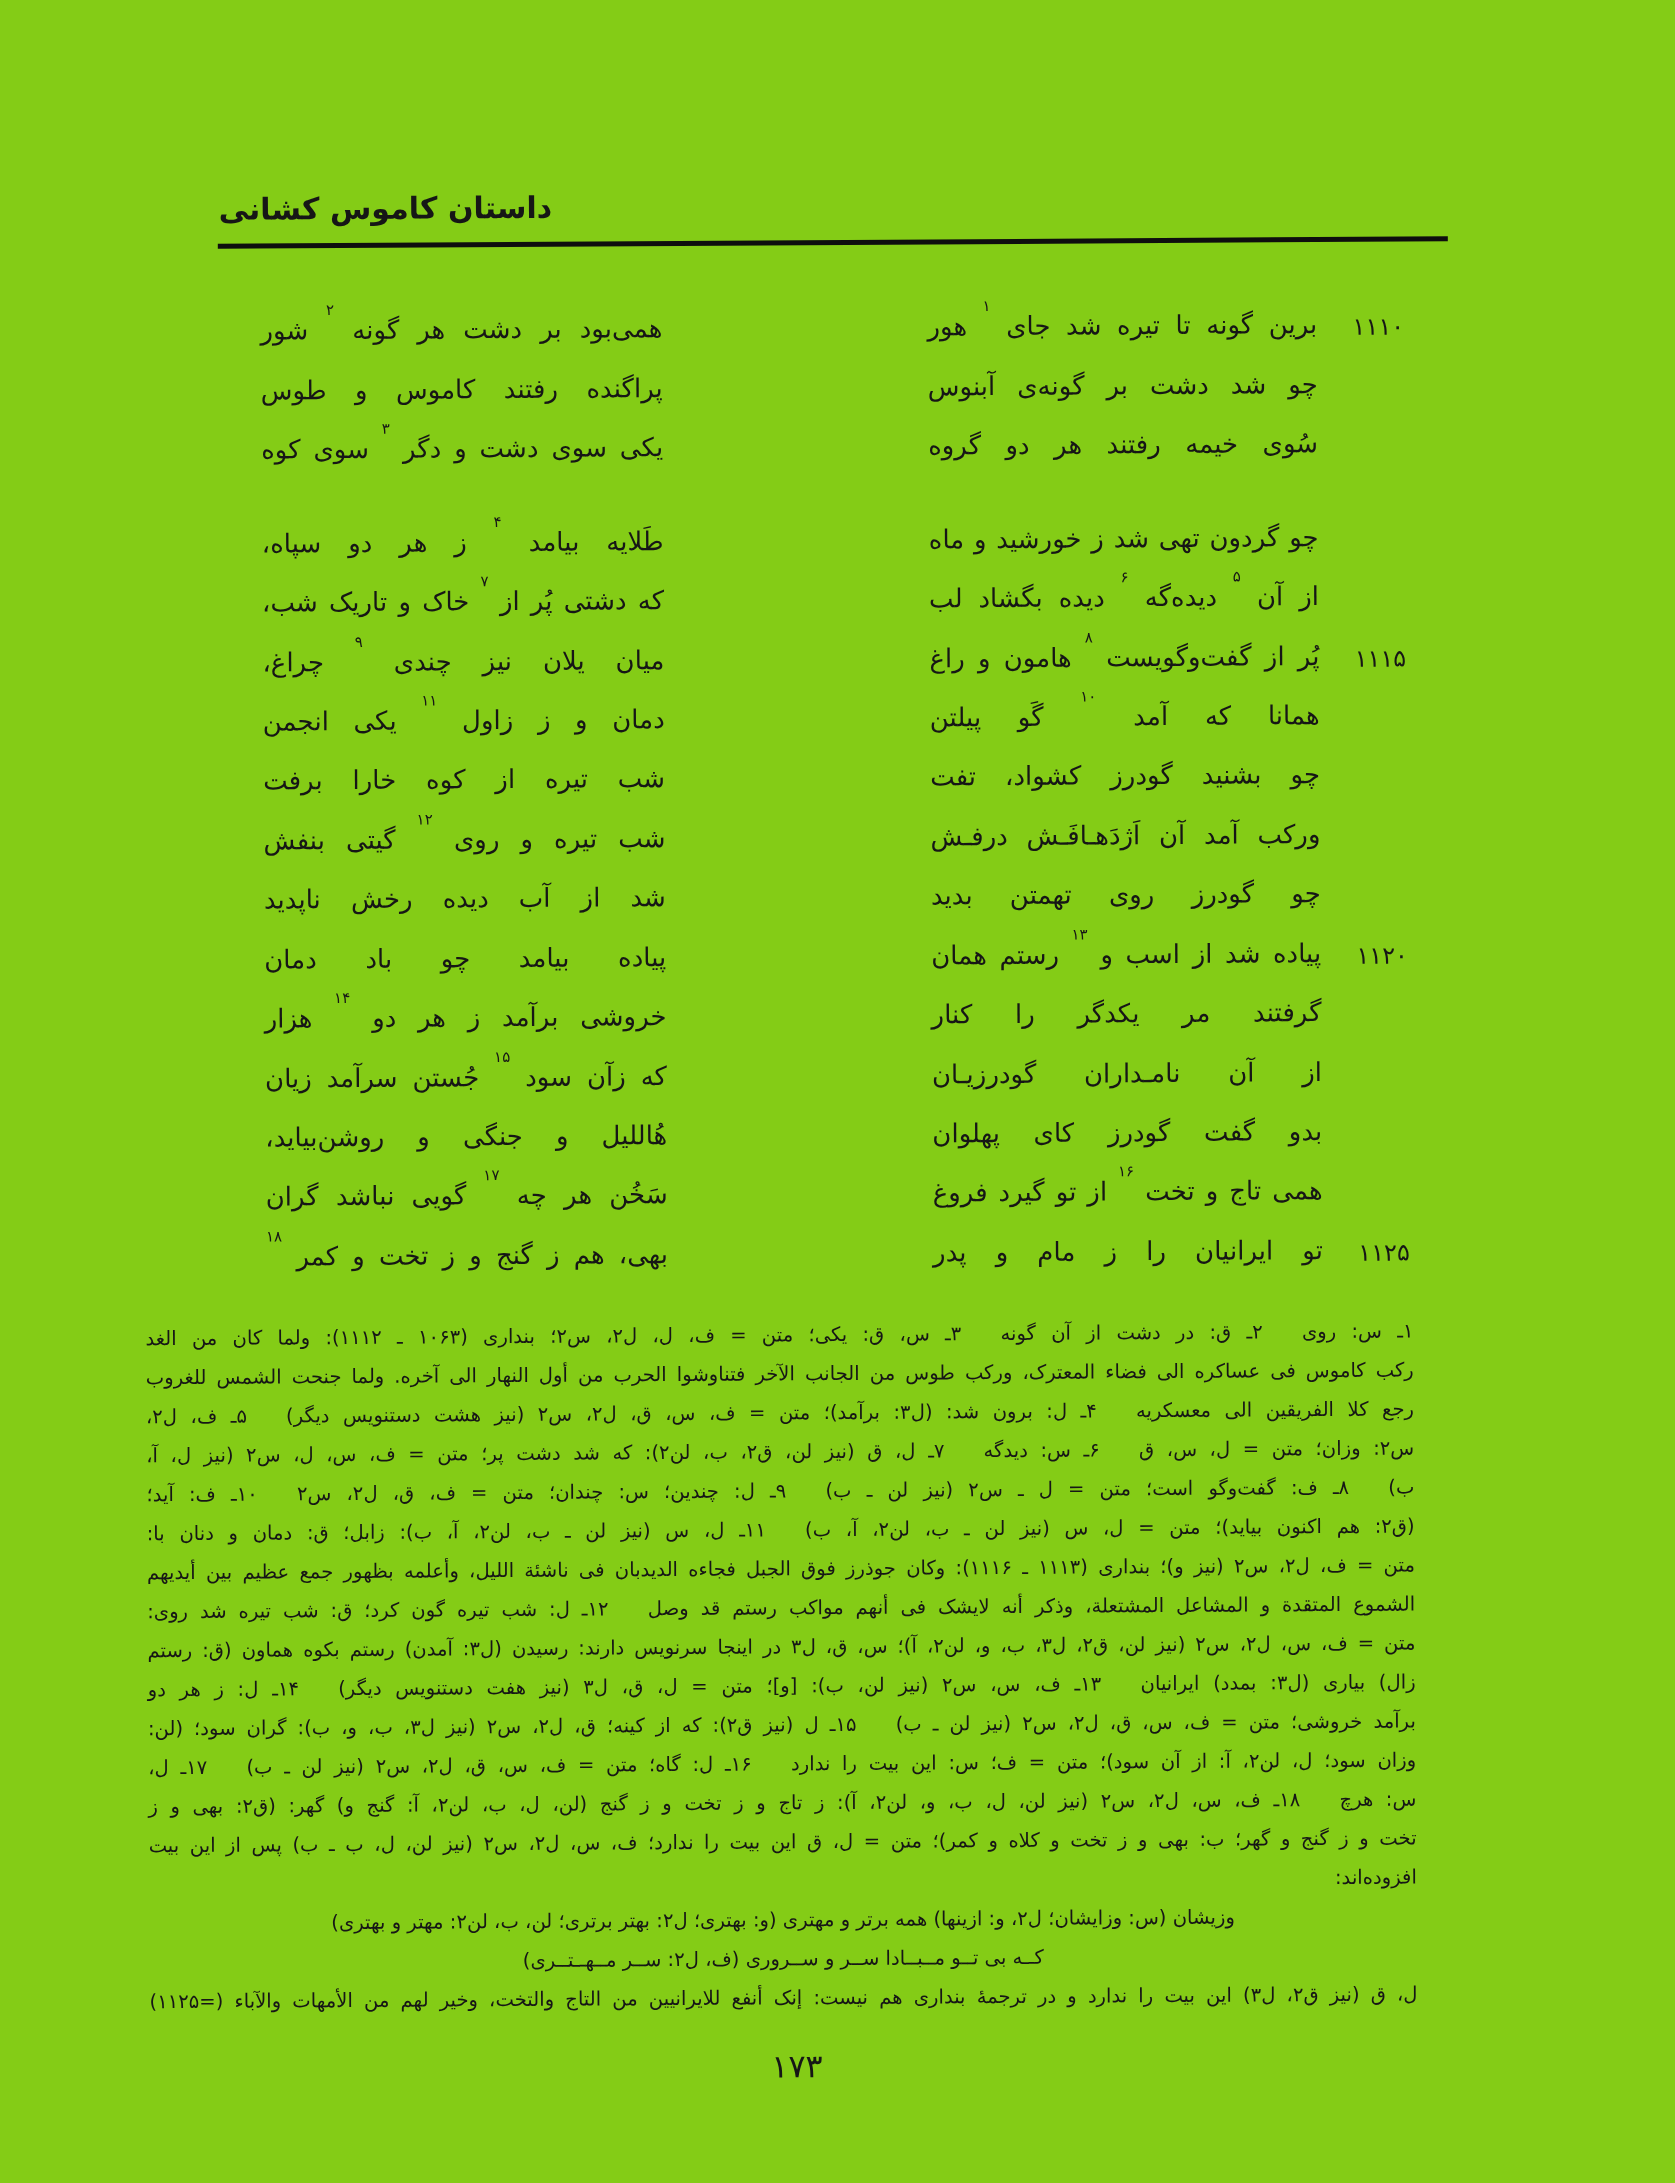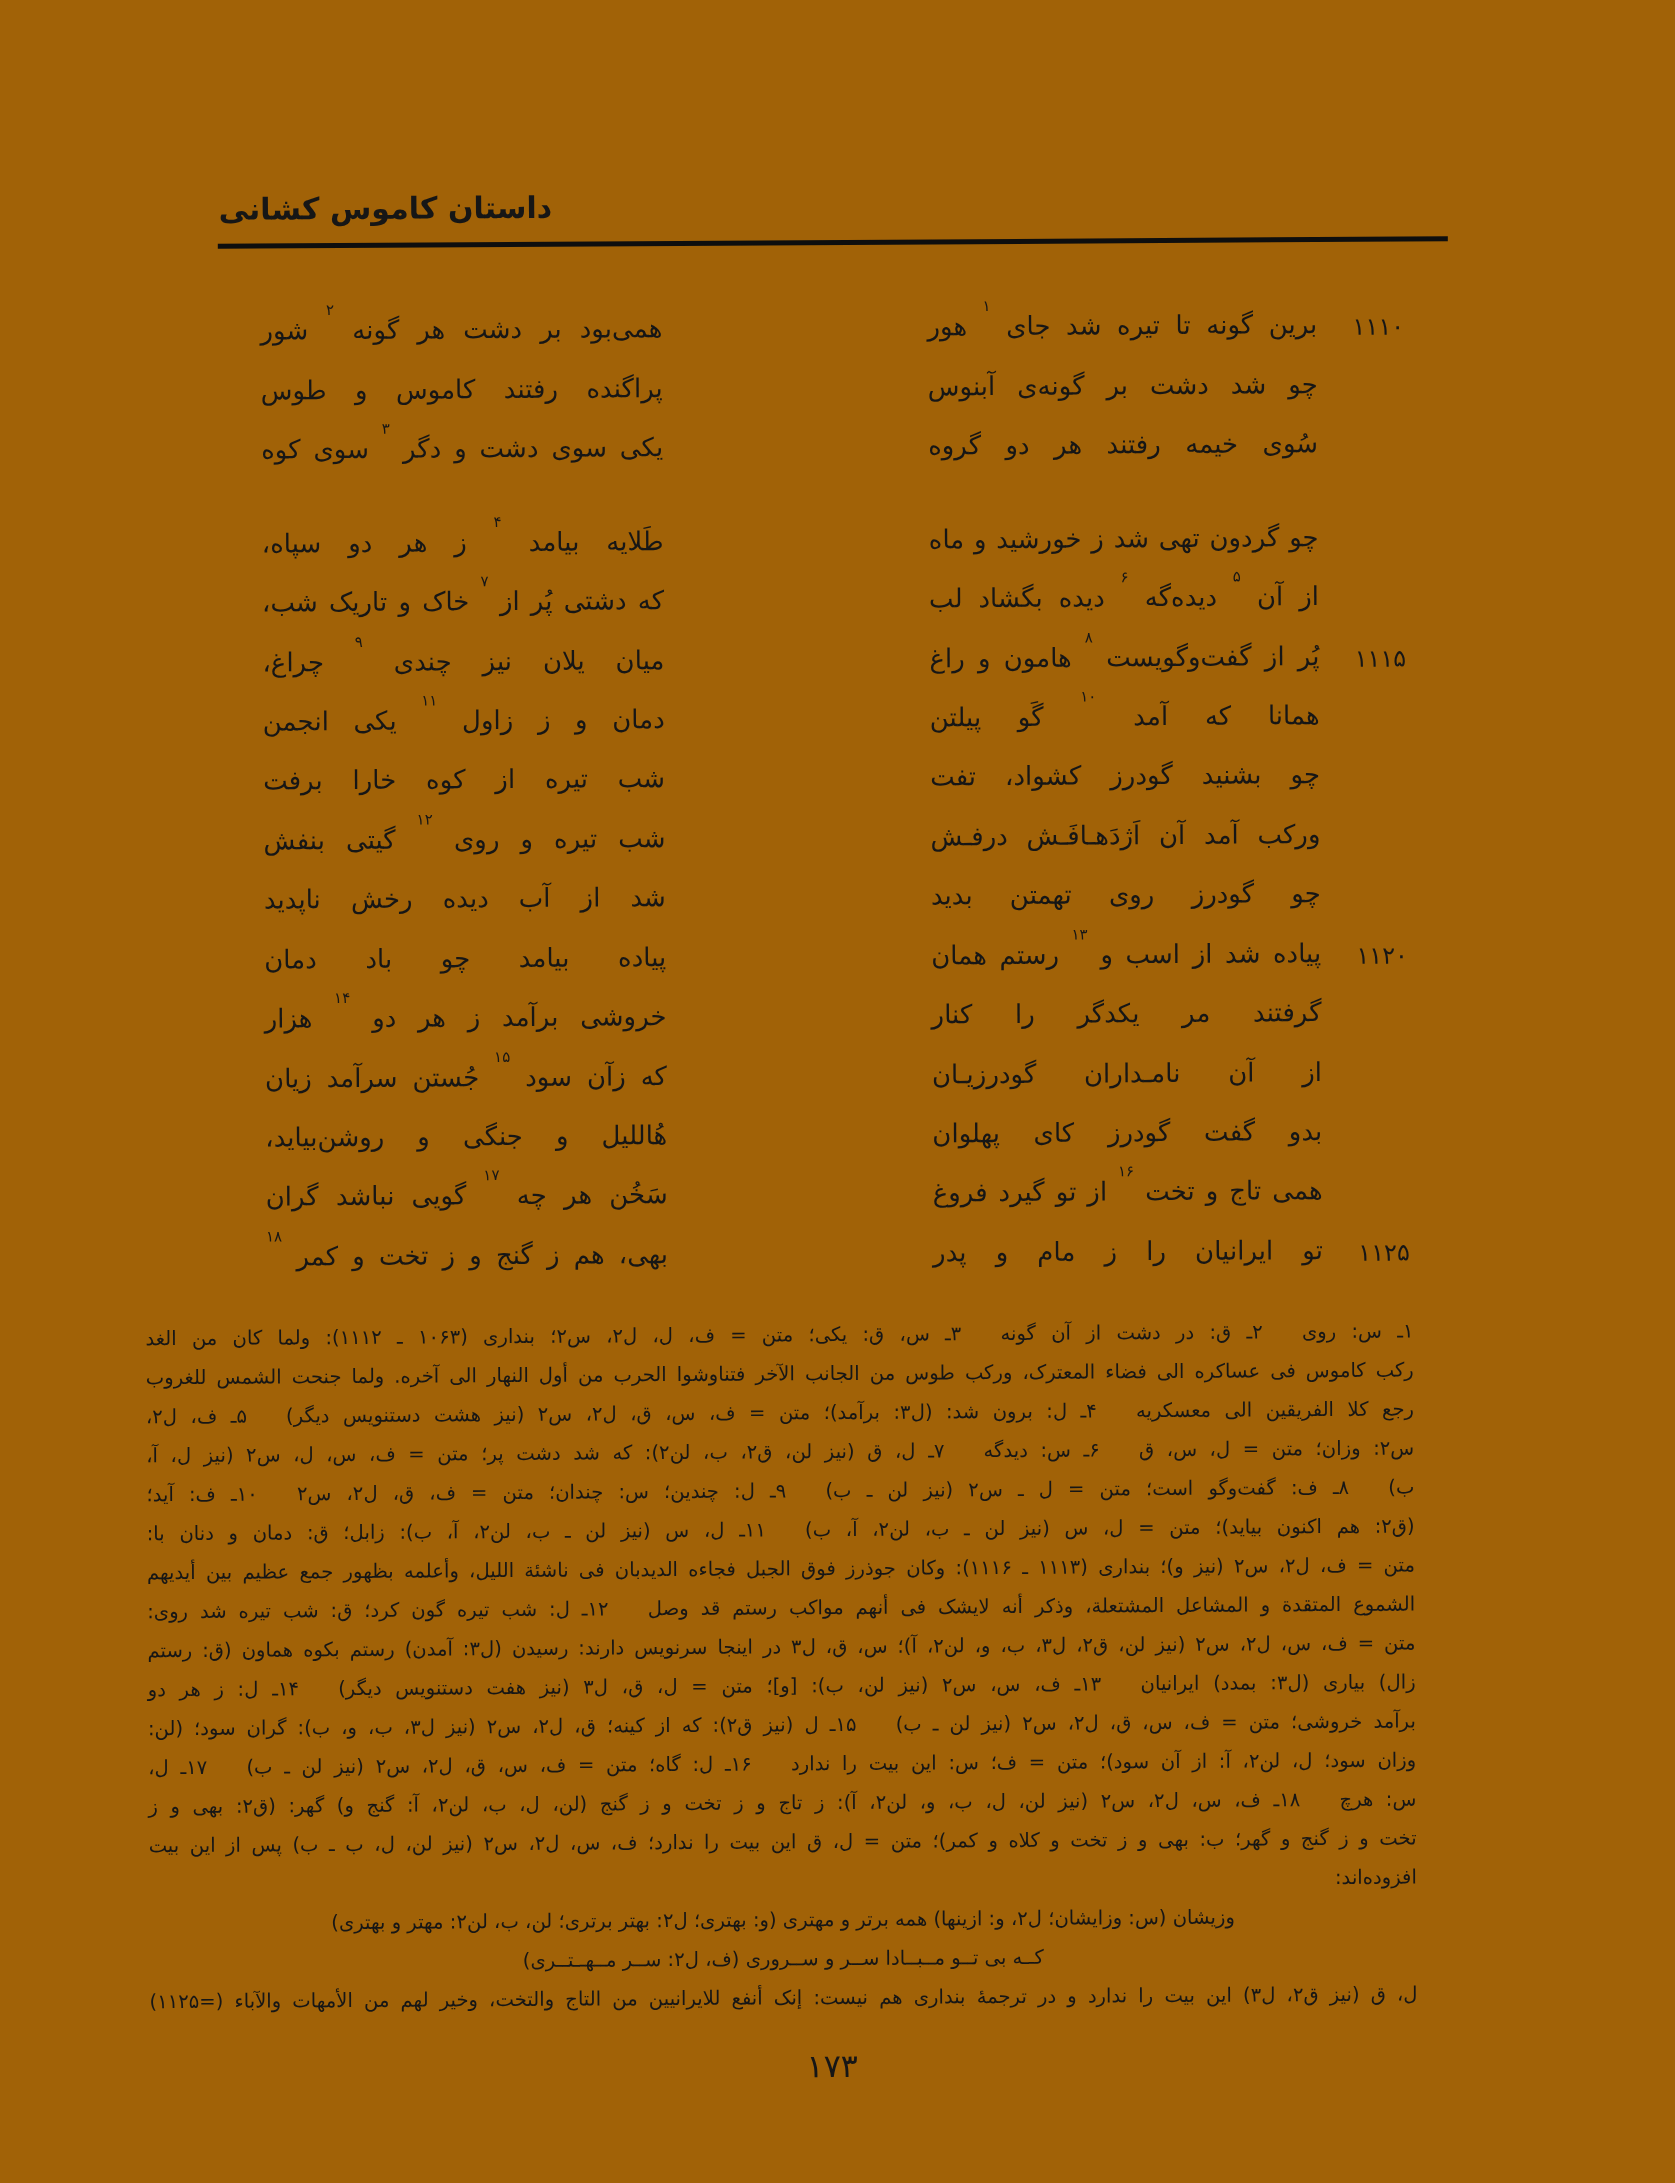--- a/index.html
+++ b/index.html
@@ -1,20 +1,20 @@
 <!DOCTYPE html>
 <html lang="fa" style="font-size:10.8px"><head>
 <meta charset="utf-8">
 <style>
   html, body { margin: 0; padding: 0; }
   .page {
     position: relative;
     width: 1676px;
     height: 2183px;
-    background: #a16207;
+    background: #84cc16;
     overflow: hidden;
     font-family: "DejaVu Sans", sans-serif;
     color: #161616;
     direction: rtl;
   }
   .scan {
     position: absolute;
     inset: 0;
     transform: rotate(-0.35deg);
     transform-origin: 50% 50%;
@@ -72,21 +72,21 @@
   }
   .fn-line { min-height: 39px; }
   .fn-justify { text-align: justify; text-align-last: justify; text-justify: inter-word; }
   .fn-right  { text-align: right; }
   .fn-center { text-align: center; }
   .page-number {
     position: absolute;
     top: 2047px;
     left: 730px;
     width: 122px;
-    text-align: right;
+    text-align: center;
     font-size: 32px;
     letter-spacing: 4px;
   }
 </style>
 </head>
 <body>
 
 <div class="page">
   <div class="scan">
 

